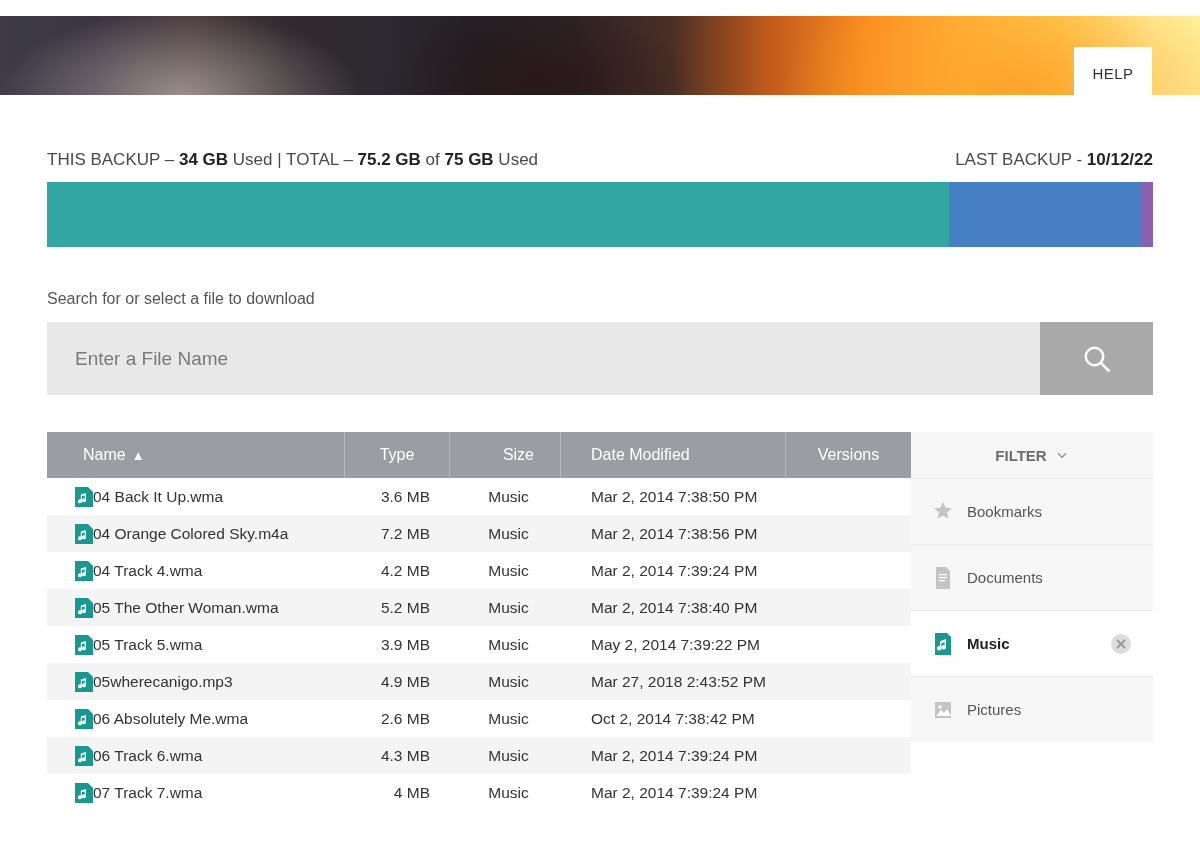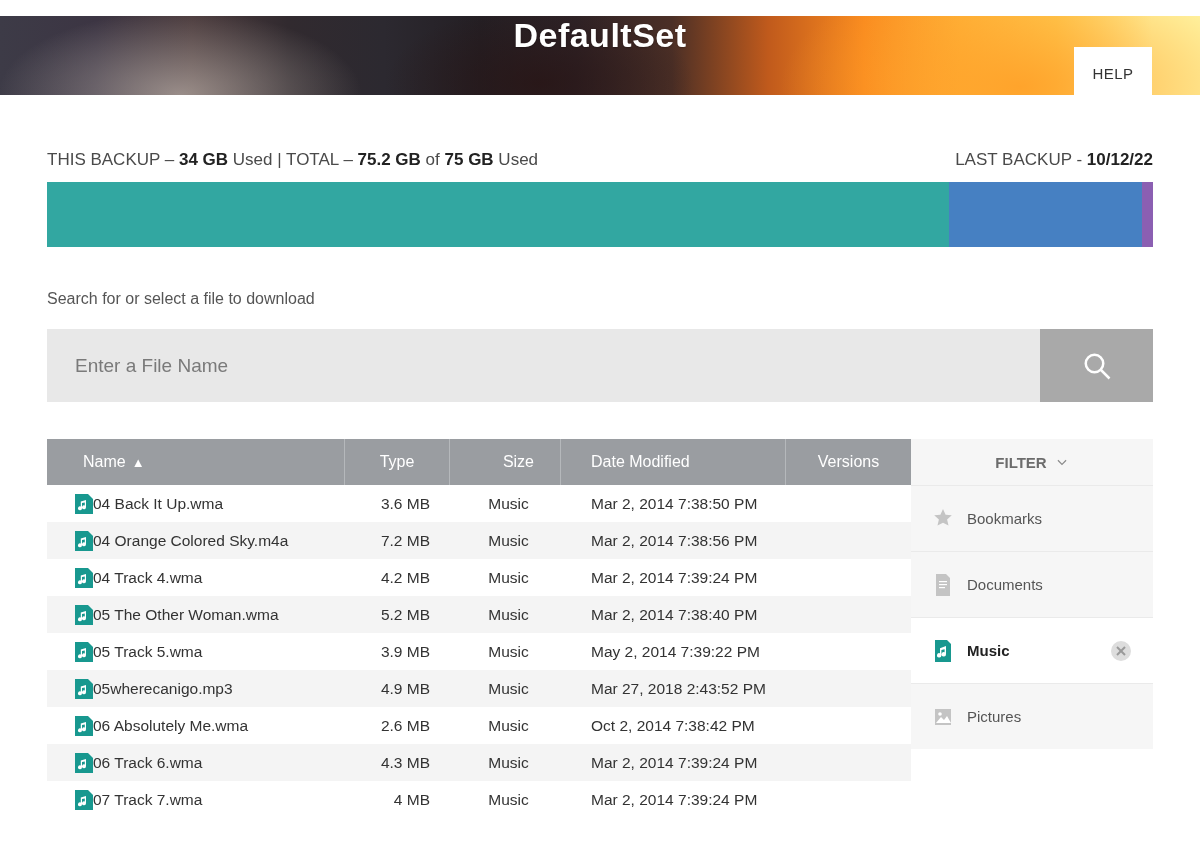--- a/index.html
+++ b/index.html
@@ -43,21 +43,21 @@
   
   .container { padding: 55px 47px 0; }
   .usage-line { font-size: 17px; color: #4a4a4a; display:flex; justify-content:space-between; align-items:baseline;}
   .usage-line b { font-weight: 700; color:#222;}
   .usage-bar { margin-top: 12px; height: 65px; background:#eee; display:flex; }
   .usage-seg { height:100%; }
   .seg-this { background:#32a7a1; }
   .seg-other { background:#4680c2; }
   .seg-rest { background:#8b5fb2; }
   .search-label { margin-top: 43px; font-size: 16px; color:#555; }
-  .search-row { margin-top:21px; display:flex; height:73px; }
+  .search-row { margin-top:14px; display:flex; height:73px; }
   .search-input { flex:1; background:#e8e8e8; border:none; padding:0 28px; font-size:19px; color:#555; }
   .search-input::placeholder{ color:#7a7a7a; }
   .search-btn { width:113px; background:#a9a9a9; border:none; display:flex; align-items:center; justify-content:center; cursor:pointer;}
   .search-btn svg{ width:30px; height:30px; stroke:#fff; fill:none; stroke-width:2;}
   
   .main-split { margin-top: 37px; display:flex; }
   .table-wrap { flex: 0 0 864px; position:relative;}
   .thead { display:flex; height:46px; background:#9a9da1; color:#fff; font-size:16px; align-items:center; }
   .th { border-right:1px solid #b5b8bb; height:100%; display:flex; align-items:center; cursor:pointer;}
   .th:last-child{border-right:none;}
@@ -94,21 +94,20 @@
   .ficon-gray{ fill:#c4c4c4;}
   .ficon-teal{ fill:#18988f;}
   .filter-remainder{ height:200px; background:#fff;}
 </style>
 </head>
 <body>
 
 <div class="topbar"></div>
 
 <div class="hero">
-  <div class="hero-title">DefaultSet</div>
   <button class="help-btn">HELP</button>
 </div>
 
 <div class="container">
 
   <div class="usage-line">
     <span>
       <span>THIS BACKUP – </span><b>34 GB</b><span> Used </span><span>| TOTAL – </span><b>75.2 GB</b><span> of </span><b>75 GB</b><span> Used</span>
     </span>
     <span>

